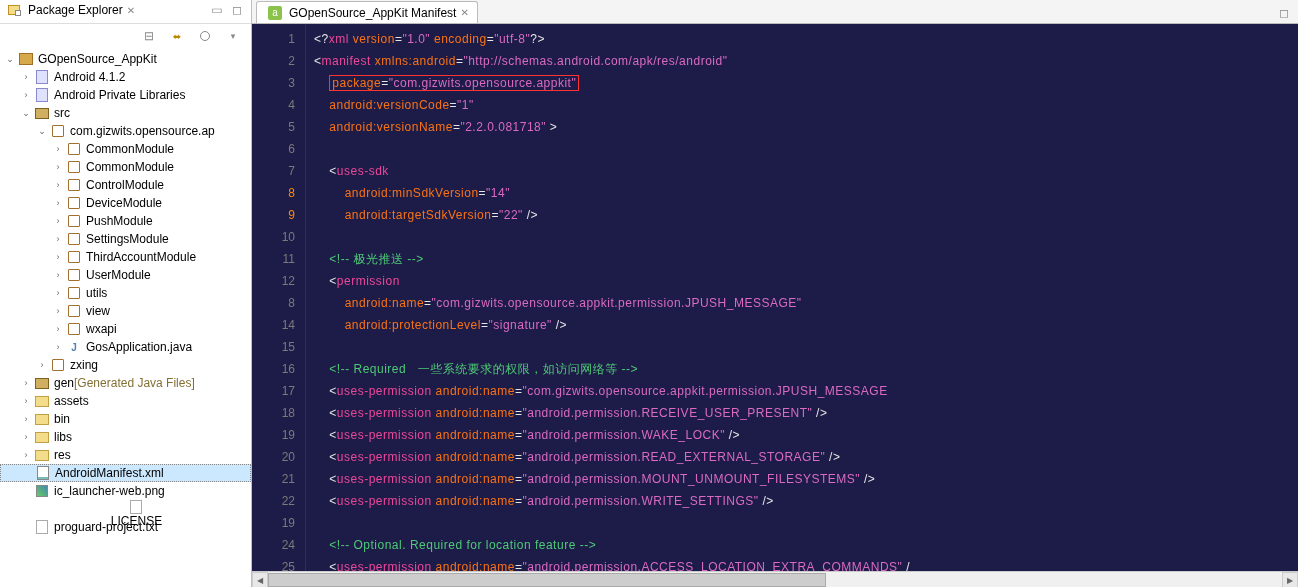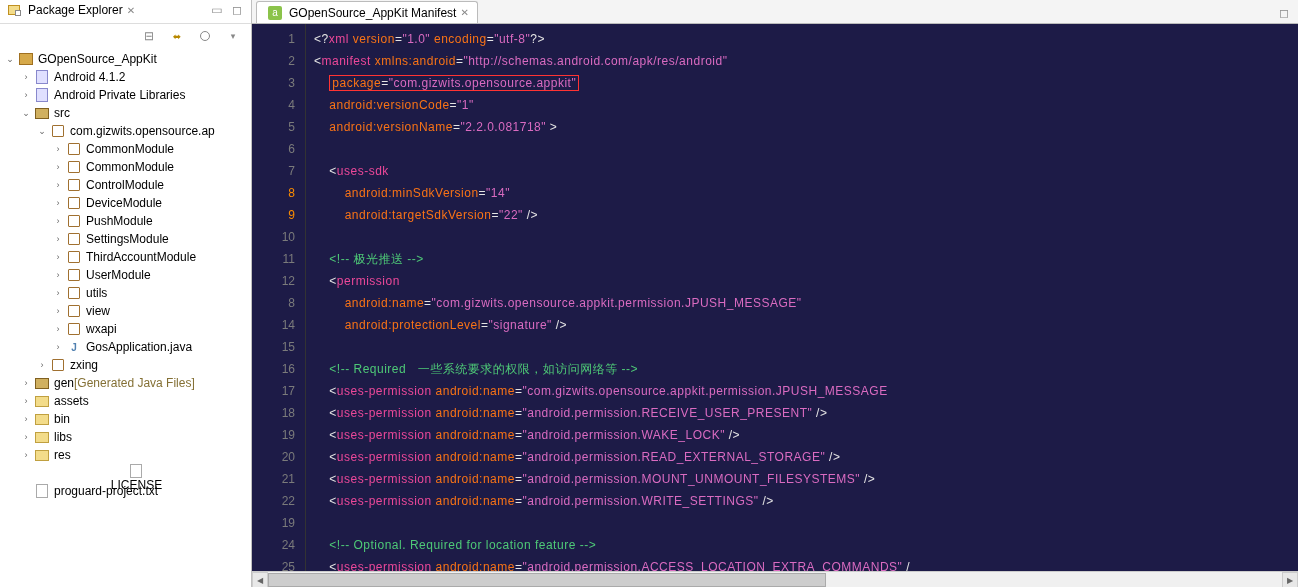--- a/index.html
+++ b/index.html
@@ -190,20 +190,30 @@
       <div class="tree-node" style="padding-left: 20px;">
         <span class="twist">›</span>
         <span class="ticon ico-folder"></span>
         <span class="tlabel">libs</span>
       </div>
       <div class="tree-node" style="padding-left: 20px;">
         <span class="twist">›</span>
         <span class="ticon ico-folder"></span>
         <span class="tlabel">res</span>
       </div>
+      <div class="tree-node selected" style="padding-left: 20px;">
+        <span class="twist"></span>
+        <span class="ticon ico-xml"></span>
+        <span class="tlabel">AndroidManifest.xml</span>
+      </div>
+      <div class="tree-node" style="padding-left: 20px;">
+        <span class="twist"></span>
+        <span class="ticon ico-img"></span>
+        <span class="tlabel">ic_launcher-web.png</span>
+      </div>
       <div class="tree-node" style="padding-left: 20px; flex-direction: column;">
         <span class="twist"></span>
         <span class="ticon ico-file"></span>
         <span class="tlabel">LICENSE</span>
       </div>
       <div class="tree-node" style="padding-left: 20px;">
         <span class="twist"></span>
         <span class="ticon ico-file"></span>
         <span class="tlabel">proguard-project.txt</span>
       </div>

